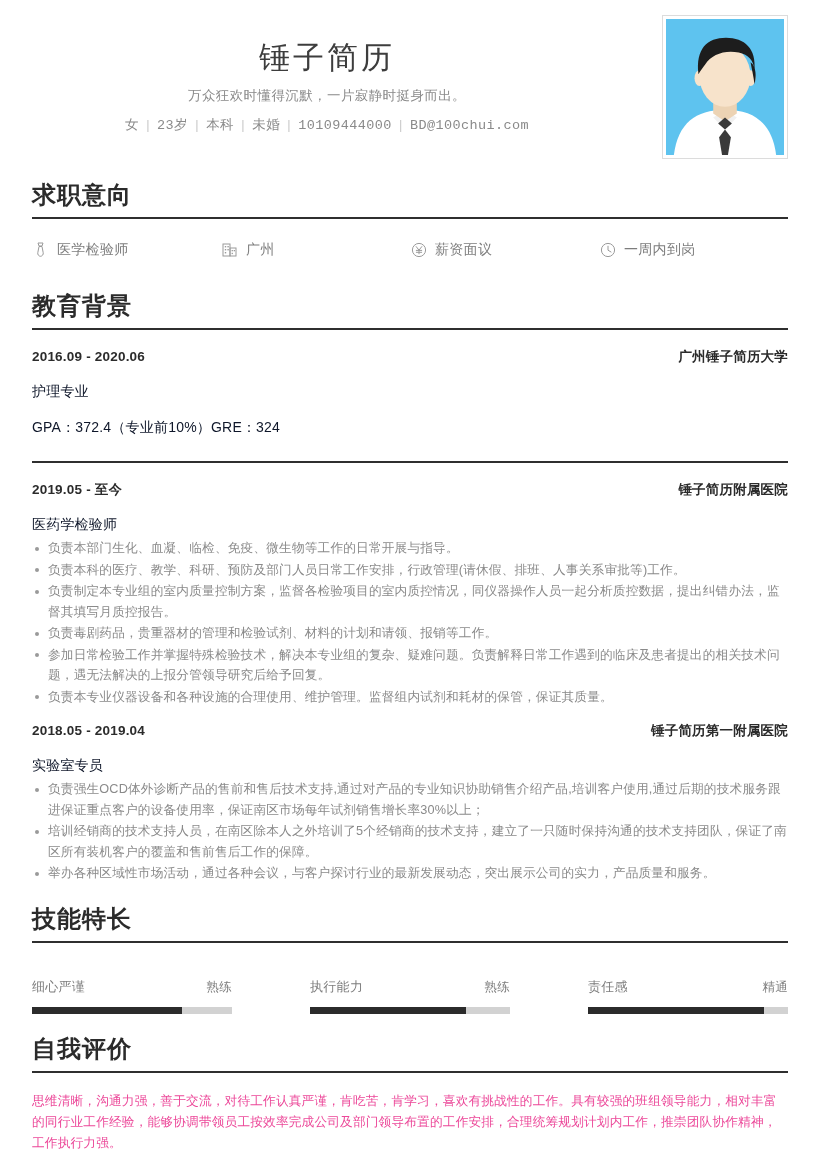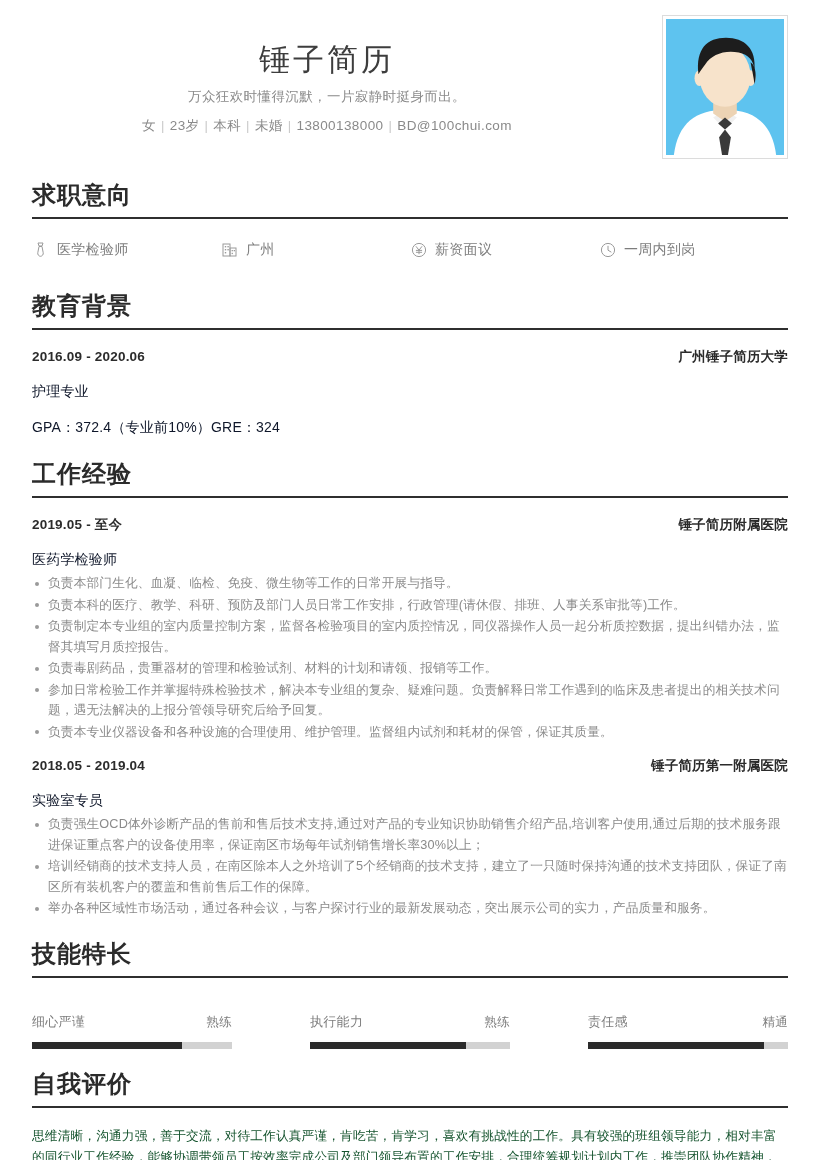--- a/index.html
+++ b/index.html
@@ -26,20 +26,21 @@
   
   .header {
     position: relative;
     padding-top: 38px;
     height: 160px;
     box-sizing: border-box;
   }
   .header-text {
     width: 590px;
     text-align: center;
+    font-family: Liberation Mono, monospace;
   }
   .name {
     font-size: 31px;
     font-weight: 400;
     color: #3d3d3d;
     letter-spacing: 3px;
     line-height: 44px;
     margin: 0;
   }
   .motto {
@@ -182,36 +183,36 @@
     width: 100%;
   }
   .bar-fill {
     height: 7px;
     background: #2b2b2b;
   }
 
   
   .summary {
     font-size: 12.7px;
-    color: #14532d;
+    color: #ec4899;
     line-height: 21px;
     letter-spacing: .15px;
     padding-top: 14px;
   }
 </style>
 </head>
 <body>
 
 <div class="page">
 
   <div class="header">
     <div class="header-text">
       <div class="name">锤子简历</div>
       <div class="motto">万众狂欢时懂得沉默，一片寂静时挺身而出。</div>
-      <div class="contact"><span>女</span><span class="sep">|</span><span>23岁</span><span class="sep">|</span><span>本科</span><span class="sep">|</span><span>未婚</span><span class="sep">|</span><span>13800138000</span><span class="sep">|</span><span>BD@100chui.com</span></div>
+      <div class="contact"><span>女</span><span class="sep">|</span><span>23岁</span><span class="sep">|</span><span>本科</span><span class="sep">|</span><span>未婚</span><span class="sep">|</span><span>10109444000</span><span class="sep">|</span><span>BD@100chui.com</span></div>
     </div>
 
     <div class="avatar">
       <svg viewBox="0 0 120 138" preserveAspectRatio="none">
         <rect x="0" y="0" width="120" height="138" fill="#5ec3ef"></rect>
 
         <path d="M60 92 C30 92 12 106 8 138 L112 138 C108 106 90 92 60 92 Z" fill="#ffffff"></path>
 
         <path d="M60 92 L48 100 L60 112 L72 100 Z" fill="#f0f0f0"></path>
 
@@ -296,21 +297,20 @@
           <span>2016.09 - 2020.06</span>
           <span>广州锤子简历大学</span>
         </div>
         <div class="entry-sub">护理专业</div>
         <div class="entry-sub">GPA：372.4（专业前10%）GRE：324</div>
       </div>
     </div>
   </div>
 
   <div class="section">
-    <div class="sec-title">工作经验</div>
     <div class="sec-rule"></div>
     <div id="work-entries">
         <div class="entry">
           <div class="entry-head">
             <span>2019.05 - 至今</span>
             <span>锤子简历附属医院</span>
           </div>
           <div class="entry-sub">医药学检验师</div>
           <ul class="bullets">
             <li>负责本部门生化、血凝、临检、免疫、微生物等工作的日常开展与指导。</li>

